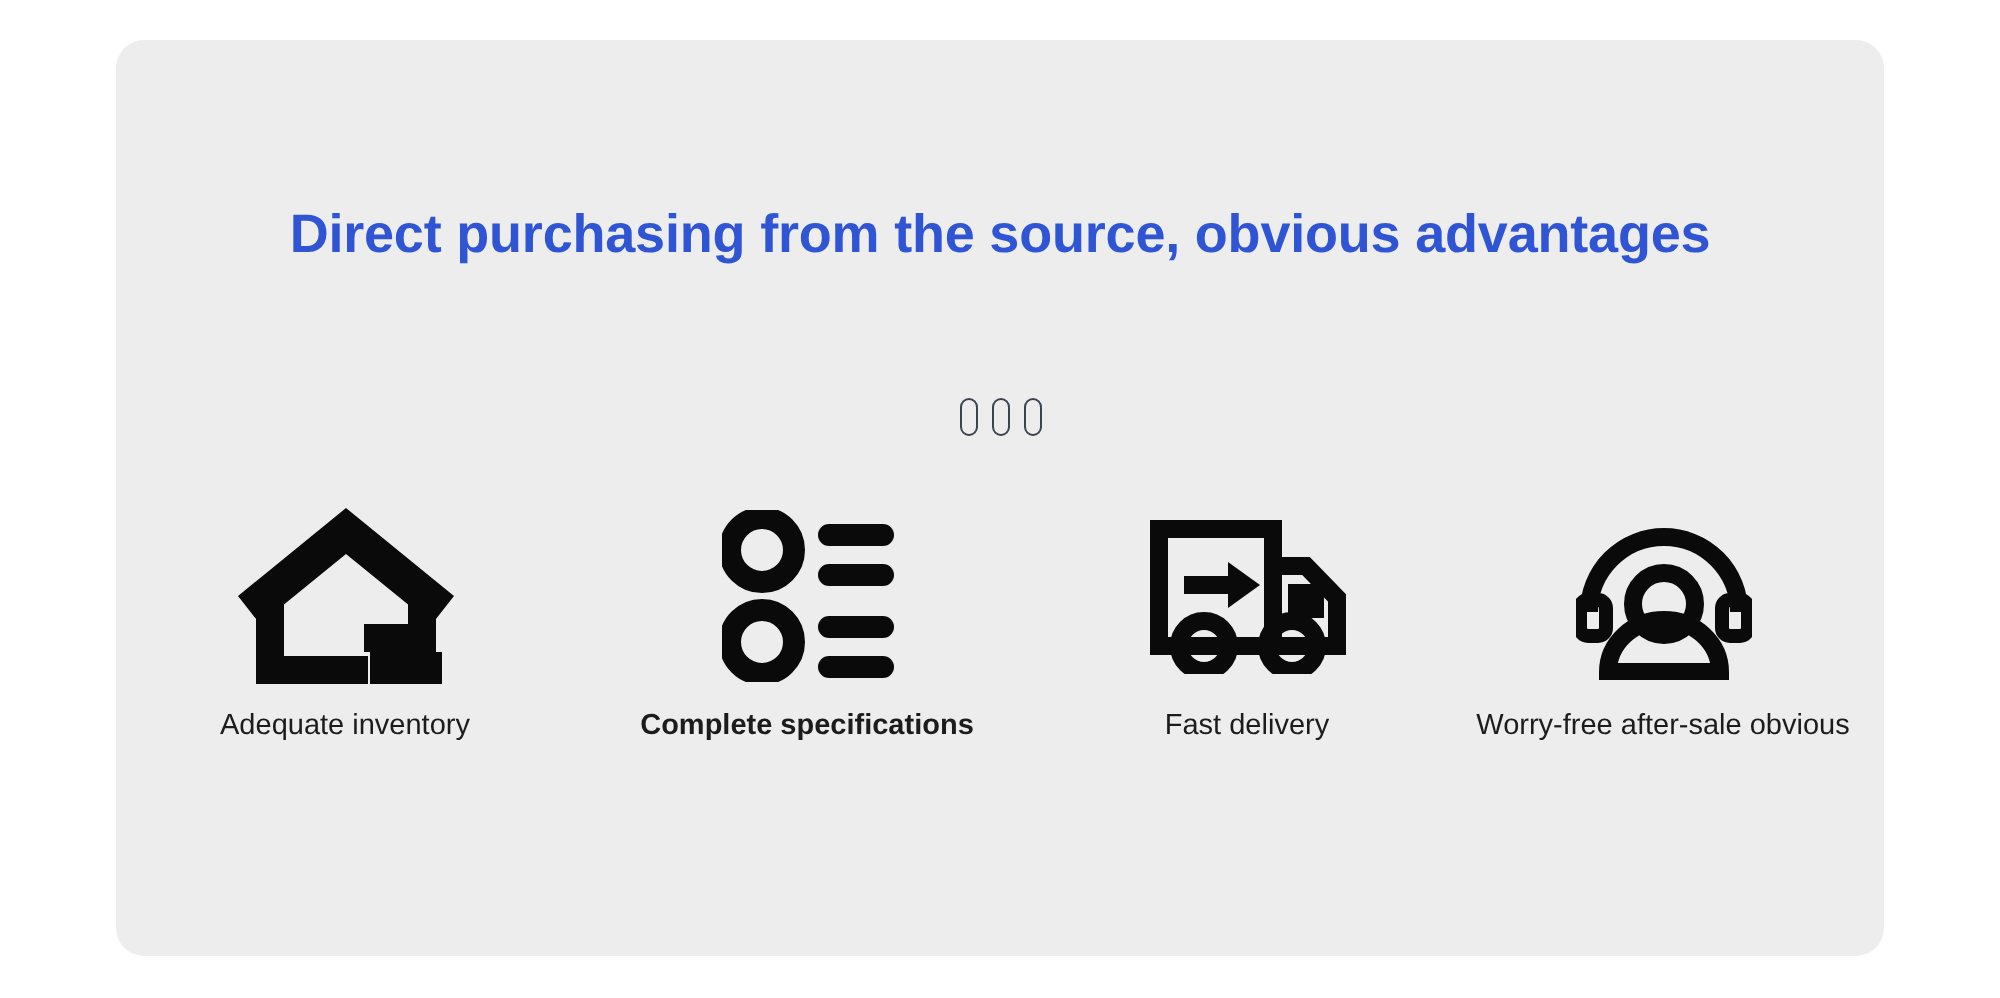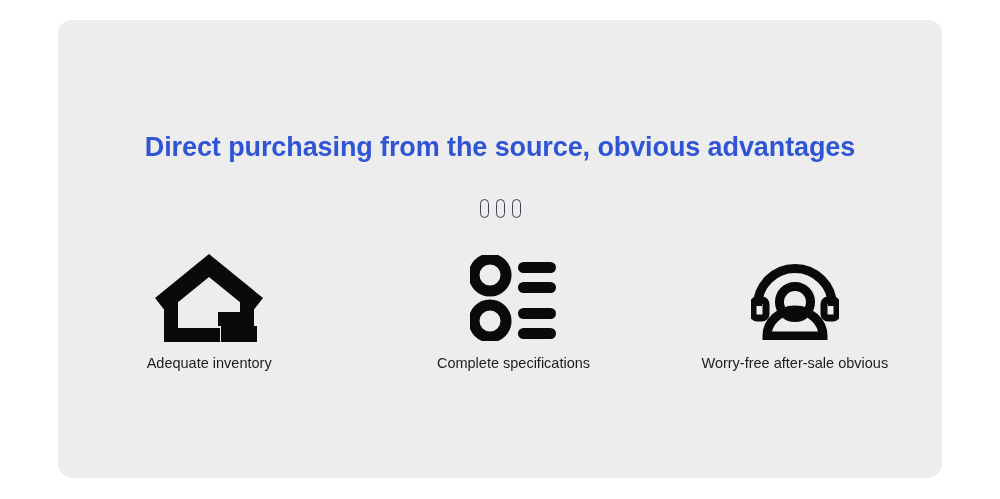--- a/index.html
+++ b/index.html
@@ -30,21 +30,21 @@
     height: 458px;
     background: #ededed;
     border-radius: 14px;
     box-sizing: border-box;
   }
 
   
   #promo-title {
     position: absolute;
     left: 0;
-    top: 110px;
+    top: 80px;
     width: 884px;
     text-align: center;
     font-size: 27px;
     font-weight: bold;
     letter-spacing: -0.1px;
     color: #2f55d4;
     line-height: 34px;
     white-space: nowrap;
   }
 
@@ -95,21 +95,21 @@
     margin-top: 10px;
     font-size: 14.5px;
     color: #1c1c1c;
     line-height: 18px;
     white-space: nowrap;
     text-align: center;
   }
 
   
   #feature-0 { margin-left: 4px; }
-  #feature-1 { margin-left: 10px; }
+  #feature-1 { margin-left: 10px; font-weight: bold; }
   #feature-2 { margin-left: -1px; }
   #feature-3 { margin-left: -13px; }
 </style>
 </head>
 <body>
 
 <div id="stage">
 
   <div id="promo-card">
 
@@ -150,20 +150,41 @@
             <circle cx="20" cy="66" r="16" fill="none" stroke="#0a0a0a" stroke-width="11"></circle>
             <rect x="48" y="7" width="38" height="11" rx="5.5" fill="#0a0a0a"></rect>
             <rect x="48" y="27" width="38" height="11" rx="5.5" fill="#0a0a0a"></rect>
             <rect x="48" y="53" width="38" height="11" rx="5.5" fill="#0a0a0a"></rect>
             <rect x="48" y="73" width="38" height="11" rx="5.5" fill="#0a0a0a"></rect>
           </svg>
         </div>
         <div class="feature-label">Complete specifications</div>
       </div>
 
+      <div class="feature-item" id="feature-2">
+        <div class="feature-icon">
+          <svg width="100" height="78" viewBox="0 0 100 78" aria-hidden="true">
+
+            <path fill="none" stroke="#0a0a0a" stroke-width="9" d="M5.5 5.5 H62.5 V64 H5.5 Z"></path>
+
+            <path fill="none" stroke="#0a0a0a" stroke-width="9" d="M62.5 24 H79 L94.5 40 V64 H62.5 Z"></path>
+
+            <rect x="5" y="59.5" width="90" height="9" fill="#0a0a0a"></rect>
+
+            <rect x="18" y="29" width="28" height="9" fill="#0a0a0a"></rect>
+            <path fill="#0a0a0a" d="M40 22 L56 33.5 L40 45 Z"></path>
+
+            <path fill="#0a0a0a" d="M70 33 H82 L88 39 V50 H70 Z"></path>
+
+            <circle cx="28" cy="64" r="12.5" fill="none" stroke="#0a0a0a" stroke-width="9"></circle>
+            <circle cx="72" cy="64" r="12.5" fill="none" stroke="#0a0a0a" stroke-width="9"></circle>
+          </svg>
+        </div>
+        <div class="feature-label">Fast delivery</div>
+      </div>
 
       <div class="feature-item" id="feature-3">
         <div class="feature-icon">
           <svg width="88" height="84" viewBox="0 0 88 84" aria-hidden="true">
 
             <path fill="none" stroke="#0a0a0a" stroke-width="9" d="M6.5 50 A37.5 37.5 0 0 1 81.5 50"></path>
 
             <rect x="2" y="44" width="13" height="18" rx="4" fill="none" stroke="#0a0a0a" stroke-width="7"></rect>
             <rect x="73" y="44" width="13" height="18" rx="4" fill="none" stroke="#0a0a0a" stroke-width="7"></rect>
 

